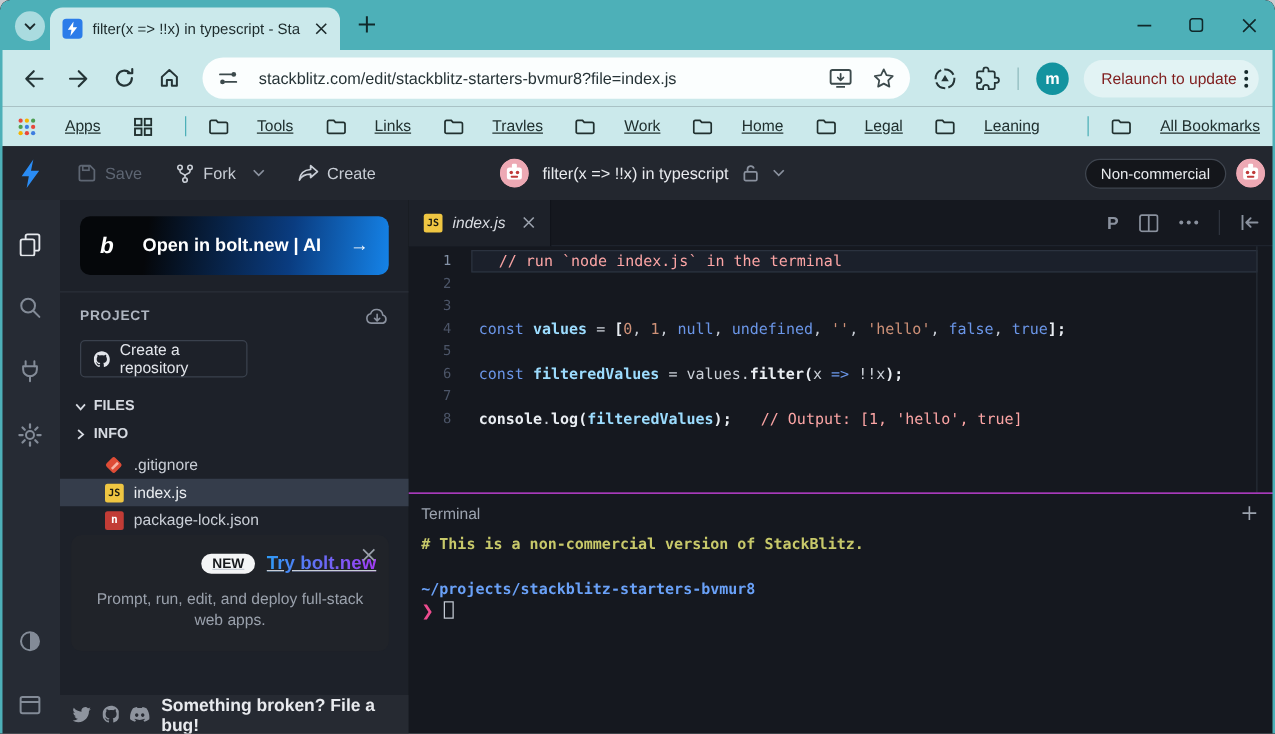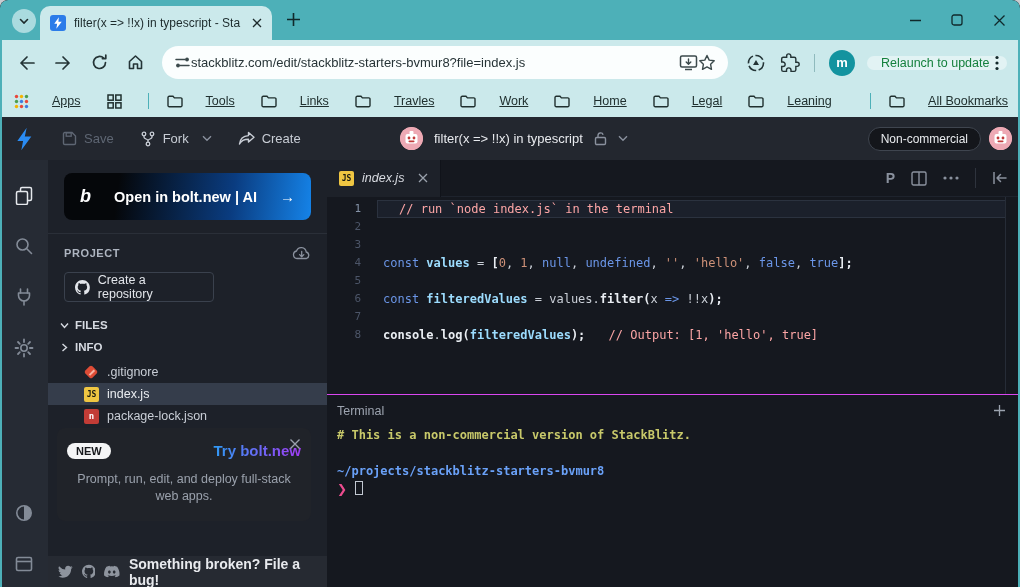--- a/index.html
+++ b/index.html
@@ -20,28 +20,28 @@
   .newtab{position:absolute;left:286px;top:12px;}
   .wincontrols{position:absolute;right:14px;top:0;height:40px;display:flex;align-items:center;gap:28px;}
   .wc{width:14px;height:14px;display:flex;align-items:center;justify-content:center;}
 
   
   .toolbar{position:absolute;left:0;top:40px;width:100%;height:45px;background:#CBE9EB;
            display:flex;align-items:center;}
   .navbtn{width:26px;height:26px;display:flex;align-items:center;justify-content:center;flex:none;}
   .toolbar .navgrp{display:flex;gap:10px;margin-left:14px;}
   .urlbar{margin-left:14px;width:566px;height:33px;background:#fbfefe;border-radius:17px;
-          display:flex;align-items:center;padding:0 12px;gap:0;}
+          display:flex;align-items:center;padding:0 12px;gap:16px;}
   .urltext{font-size:13px;color:#273437;flex:1;white-space:nowrap;overflow:hidden;}
   .tb-icons{display:flex;align-items:center;gap:14px;margin-left:18px;}
   .tb-sep{width:1px;height:18px;background:#8fbabd;}
   .avatar-m{width:26px;height:26px;border-radius:50%;background:#13939F;color:#fff;font-size:13px;
             font-weight:bold;display:flex;align-items:center;justify-content:center;}
-  .relaunch{margin-left:12px;height:14px;background:#e2f3f4;border-radius:16px;display:flex;
-            align-items:center;gap:6px;padding:0 8px 0 14px;font-size:12.5px;color:#15803d;}
+  .relaunch{margin-left:12px;height:30px;background:#e2f3f4;border-radius:16px;display:flex;
+            align-items:center;gap:6px;padding:0 8px 0 14px;font-size:12.5px;color:#7f1d1d;}
 
   
   .bookmarks{position:absolute;left:0;top:85px;width:100%;height:32px;background:#CBE9EB;
              display:flex;align-items:center;font-size:12.5px;color:#20302f;}
   .bm-item{display:flex;align-items:center;gap:23px;margin-right:26px;white-space:nowrap;text-decoration:underline;}
   .bm-sep{width:1px;height:16px;background:#4DB0B8;margin-right:18px;}
 
   
   .sbheader{position:absolute;left:0;top:117px;width:100%;height:43px;background:#23272F;
             display:flex;align-items:center;color:#C8CDD5;font-size:13px;}
@@ -66,37 +66,37 @@
   .sidebar{width:279px;background:#1D2129;flex:none;display:flex;flex-direction:column;position:relative;color:#C9CED6;}
   .bolt-btn{margin:13px 16px 0;height:47px;border-radius:8px;
             background:linear-gradient(97deg,#05070a 22%,#0a3c80 68%,#1583e8 100%);
             display:flex;align-items:center;padding:0 16px;color:#fff;}
   .bolt-btn .blogo{font-weight:bold;font-size:18px;font-style:italic;}
   .bolt-btn .blabel{flex:1;text-align:center;font-size:14.5px;font-weight:bold;}
   .bolt-btn .barrow{font-size:15px;}
   .sb-div{height:1px;background:#2A2F38;margin-top:13px;}
   .proj-row{display:flex;align-items:center;padding:12px 16px 6px;}
   .proj-label{font-size:11px;font-weight:bold;letter-spacing:.6px;color:#AEB5C0;flex:1;}
-  .repo-btn{margin:6px 16px 12px;width:150px;height:30px;border:1px solid #3A414D;border-radius:4px;
+  .repo-btn{margin:6px 16px 12px;width:134px;height:30px;border:1px solid #3A414D;border-radius:4px;
             display:flex;align-items:center;gap:8px;padding:0 10px;font-size:12.5px;color:#E2E5EA;}
   .sec-row{display:flex;align-items:center;gap:6px;padding:5px 12px;font-size:11.5px;font-weight:bold;color:#D6DAE1;height:22px;}
   .file-row{display:flex;align-items:center;gap:8px;padding:0 12px 0 36px;height:22px;font-size:12.5px;}
   .file-row.selected{background:#353D4B;color:#E9ECF0;}
   .fi{width:15px;height:15px;flex:none;display:flex;align-items:center;justify-content:center;font-family:"DejaVu Sans Mono",monospace;}
   .fi-js{background:#EFC642;color:#1b1b10;font-size:8px;font-weight:bold;border-radius:2px;}
   .fi-npm{background:#C23C36;color:#fff;font-size:9px;font-weight:bold;border-radius:2px;}
   .fi-json{color:#9DB36A;font-size:10px;font-weight:bold;}
   .fi-git{position:relative;}
   .fi-git::before{content:"";position:absolute;left:2px;top:2px;width:10px;height:10px;background:#DE4C36;transform:rotate(45deg);border-radius:2px;}
   .fi-git::after{content:"";position:absolute;left:7px;top:4px;width:1.5px;height:7px;background:#f7b5a5;transform:rotate(45deg);}
 
   .promo{position:absolute;left:9px;right:16px;bottom:66px;background:#202329;border-radius:8px;
          padding:14px 10px 16px;text-align:center;}
   .promo-close{position:absolute;right:10px;top:10px;color:#9AA1AC;}
-  .promo-row{display:flex;align-items:center;justify-content:space-between;gap:9px;}
+  .promo-row{display:flex;align-items:center;justify-content:flex-end;gap:9px;text-decoration:underline;}
   .new-pill{background:#F4F5F6;color:#17191D;font-size:11px;font-weight:bold;border-radius:10px;padding:2px 9px;}
   .try-bolt{font-size:15px;font-weight:bold;background:linear-gradient(90deg,#2E9BF5,#A13BF5);
             -webkit-background-clip:text;background-clip:text;color:transparent;}
   .promo-desc{margin:12px auto 0;width:220px;font-size:12.5px;line-height:17px;color:#9AA1AC;}
   .sb-footer{position:absolute;left:0;right:0;bottom:0;height:31px;background:#262A32;
              display:flex;align-items:center;padding:0 10px;gap:9px;}
   .sb-footer .bug{margin-left:auto;font-size:14px;font-weight:bold;color:#E8EAEE;}
 
   
   .editor{flex:1;display:flex;flex-direction:column;background:#15181F;position:relative;min-width:0;}

